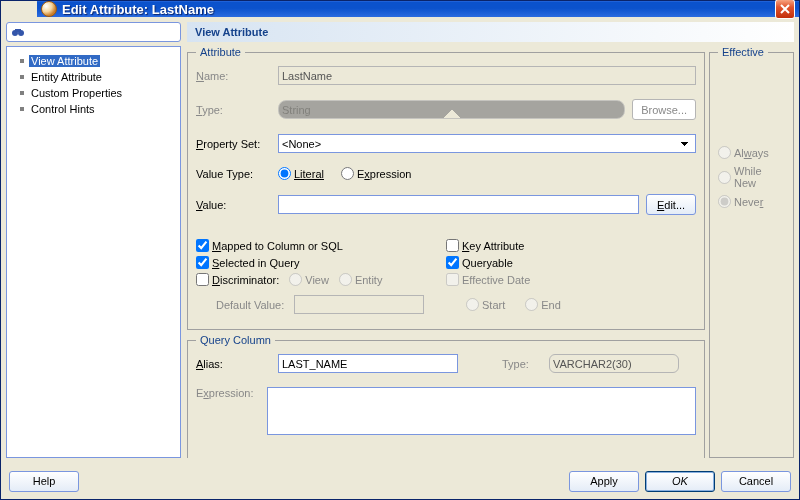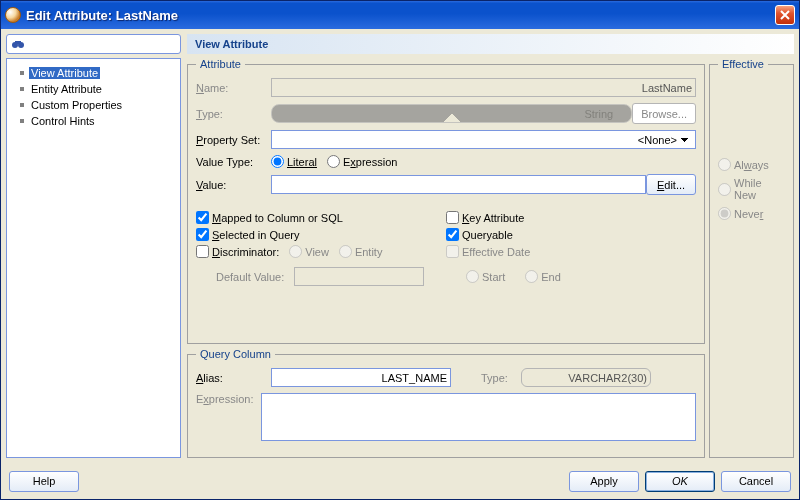--- a/index.html
+++ b/index.html
@@ -1,41 +1,41 @@
 <!DOCTYPE html>
 <html><head>
 <meta charset="utf-8">
 <style>
   * { box-sizing: border-box; }
   html, body { margin: 0; padding: 0; font-family: Tahoma, Arial, sans-serif; font-size: 11px; color: #000; }
   .window { width: 800px; height: 500px; background: #ece9d8; display: flex; flex-direction: column; border: 1px solid #0a246a; }
-  .titlebar { height: 28px; background: linear-gradient(to bottom, #2a6bdf 0%, #0b52cc 8%, #0b52cc 45%, #2a6bdf 100%); display: flex; align-items: center; padding: 0 4px; color: #fff; font-weight: bold; }
+  .titlebar { height: 16px; background: linear-gradient(to bottom, #2a6bdf 0%, #0b52cc 8%, #0b52cc 45%, #2a6bdf 100%); display: flex; align-items: center; padding: 0 4px; color: #fff; font-weight: bold; margin-left: 36px; }
   .titlebar .icon { width: 16px; height: 16px; margin-right: 5px; background: radial-gradient(circle at 30% 30%, #fff, #f6d8a0 40%, #c97e2a 70%); border-radius: 50%; border: 1px solid #a15a0a; }
   .titlebar .title { flex: 1; font-size: 13px; text-shadow: 1px 1px 1px #0a246a; }
   .close-btn { width: 20px; height: 20px; background: linear-gradient(to bottom,#f7a27f,#e1542d 40%,#c22f0b); border: 1px solid #fff; border-radius: 3px; display: flex; align-items: center; justify-content: center; color: #fff; font-weight: bold; font-size: 12px; cursor: default; }
   .body { flex: 1; display: flex; padding: 5px; gap: 6px; overflow: hidden; }
   .left-panel { width: 175px; display: flex; flex-direction: column; gap: 4px; }
   .search-box { height: 20px; border: 1px solid #7a96df; background: #fff; border-radius: 3px; display: flex; align-items: center; padding-left: 4px; }
   .search-icon svg { display: block; }
   .tree { flex: 1; border: 1px solid #7a96df; background: #fff; padding: 6px 4px; }
   .tree-item { display: flex; align-items: center; height: 15px; margin-bottom: 1px; }
   .tree-dotsym { width: 4px; height: 4px; background: #808080; border-radius: 0; margin-right: 5px; margin-left: 9px; }
   .tree-label { padding: 0 2px; }
   .tree-item.selected .tree-label { background: #316ac5; color: #fff; }
   .right-panel { flex: 1; display: flex; flex-direction: column; overflow: hidden; }
   .panel-title-row { height: 20px; background: linear-gradient(to right, #d7e4f2, #fff); display: flex; align-items: center; padding-left: 8px; font-weight: bold; color: #15428b; margin-bottom: 4px; }
   .content-row { flex: 1; display: flex; gap: 4px; overflow: hidden; }
   .content-col { flex: 1; display: flex; flex-direction: column; gap: 4px; overflow: hidden; }
   fieldset { border: 1px solid #a0a0a0; border-radius: 0; padding: 8px 8px 10px 8px; margin: 0; position: relative; }
   legend { color: #15428b; font-size: 11px; padding: 0 4px; }
-  .row { display: flex; align-items: center; gap: 0; margin-bottom: 6px; }
+  .row { display: flex; align-items: center; gap: 7px; margin-bottom: 14px; }
   .label { width: 75px; text-align: left; }
   .disabled { color: #888; }
   .u { text-decoration: underline; }
-  input[type=text], select, textarea { font: inherit; border: 1px solid #7a96df; background: #fff; height: 19px; padding: 0 3px; text-align: right; }
+  input[type=text], select, textarea { font: inherit; border: 1px solid #7a96df; background: #fff; height: 19px; padding: 0 3px; }
   input[type=text].ro, select.ro { background: #ece9d8; color: #555; border-color: #b5b5b5; }
   .btn { height: 21px; min-width: 70px; border: 1px solid #7a96df; background: linear-gradient(to bottom,#fff,#e4ecf7); border-radius: 3px; font: inherit; cursor: default; text-align: center; padding: 0 8px; }
   .btn.small { min-width: 50px; }
   .btn.default { border: 1px solid #003c74; box-shadow: inset 0 0 0 1px #88b0e0; font-style: italic; }
   .btn.disabled { color: #888; border-color: #b5b5b5; background: #ffffff; }
   .radio, .check { display: inline-flex; align-items: center; gap: 3px; margin-right: 10px; }
   .radio input, .check input { margin: 0; }
   .check-grid { display: grid; grid-template-columns: 1fr 1fr; row-gap: 4px; margin-top: 10px; }
   .sub-row { display: flex; align-items: center; gap: 10px; margin-left: 20px; height: 29px; }
   .attribute-box { flex: 1.6; display: flex; flex-direction: column; }

